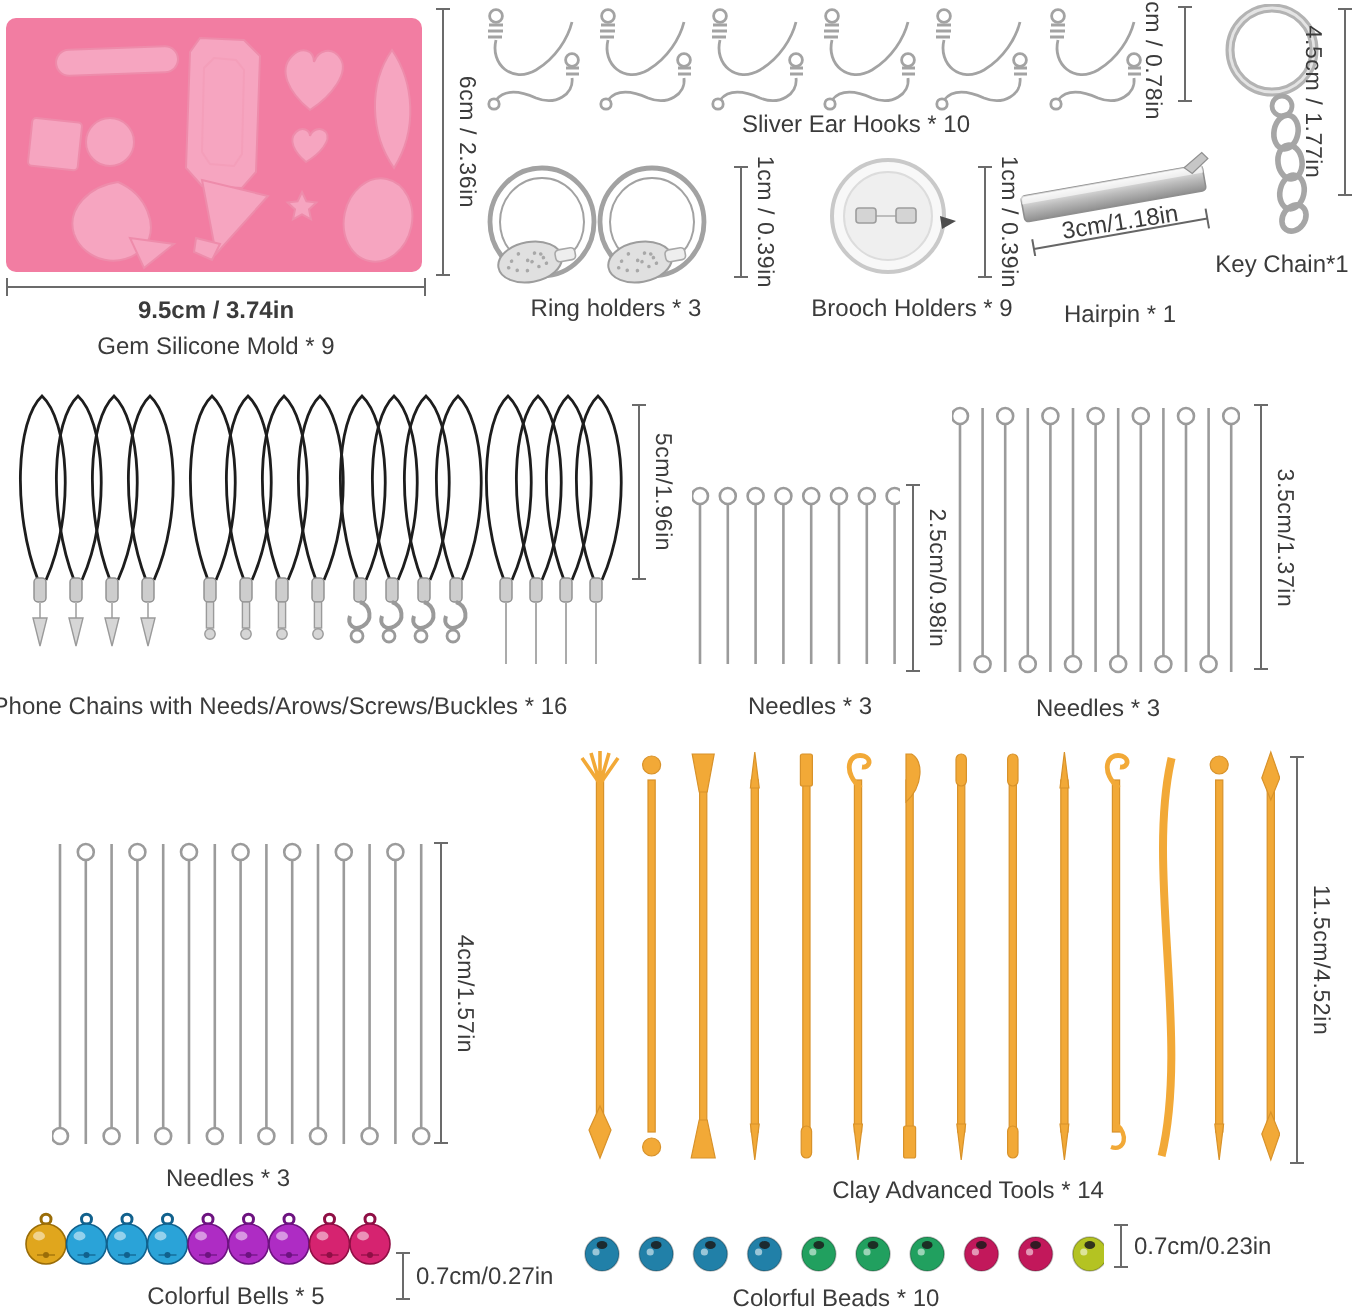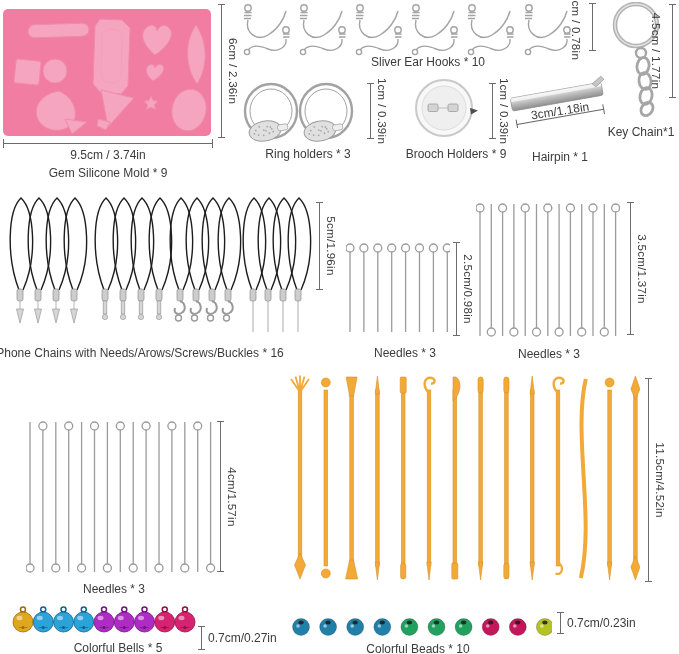--- a/index.html
+++ b/index.html
@@ -12,21 +12,21 @@
   .vm .cap.t{top:0}.vm .cap.b{bottom:0}
   .vm .txt{position:absolute;left:9px;top:50%;transform:translateY(-50%);writing-mode:vertical-rl;font-size:11.5px;color:#3b3b3b;letter-spacing:.3px;white-space:nowrap;}
   .vm .htxt{position:absolute;left:10px;top:50%;transform:translateY(-50%);font-size:12px;color:#3b3b3b;white-space:nowrap;}
   .vm.tl .bar{left:auto;right:3px;}
   .vm.tl .cap{left:auto;right:0;}
   .vm.tl .txt{left:auto;right:14px;}
   .hm{position:absolute;height:26px;}
   .hm .bar{position:absolute;left:0;right:0;top:4px;height:1px;background:#6b6b6b;}
   .hm .cap{position:absolute;top:0;width:1px;height:9px;background:#6b6b6b;}
   .hm .cap.l{left:0}.hm .cap.r{right:0}
-  .hm .txt{position:absolute;left:50%;top:9px;transform:translateX(-50%);font-size:12px;color:#3b3b3b;white-space:nowrap;}
+  .hm .txt{position:absolute;left:50%;top:9px;transform:translateX(-50%);font-size:12px;color:#3b3b3b;white-space:nowrap;font-weight:bold;}
   i{display:block;}
 </style>
 </head>
 <body>
 
 <div id="canvas">
 
   <svg class="g" style="left:3px;top:9px" width="208" height="127" viewBox="0 0 208 127">
     <rect x="0" y="0" width="208" height="127" rx="5" fill="#f27da2"></rect>
     <g id="moldCavities" fill="#f6a5c0" stroke="#ee8cab" stroke-width="1">
@@ -572,20 +572,21 @@
         <path d="M342.90000000000003,15 L347.40000000000003,2 L351.90000000000003,15 L347.40000000000003,26 Z"></path>
         <path d="M342.90000000000003,193 L347.40000000000003,182 L351.90000000000003,193 L347.40000000000003,206 Z"></path>
       </g>
     </svg>
   <div class="vm" style="left:645px;top:378px;height:204px">
     <i class="bar"></i>
       <i class="cap t"></i>
       <i class="cap b"></i>
     <span class="txt">11.5cm/4.52in</span>
   </div>
+  <div class="lbl" style="left:484px;top:588px">Clay Advanced Tools * 14</div>
 
   <svg id="bells" class="g" style="left:5px;top:605px" width="192" height="36" viewBox="0 0 192 36">
       <g>
         <circle cx="18" cy="4.6" r="2.5" fill="none" stroke="#9a6d08" stroke-width="1.5"></circle>
         <rect x="16" y="6.2" width="4" height="2.6" fill="#9a6d08" opacity="0.7"></rect>
         <circle cx="18" cy="17" r="10" fill="#e0a61d" stroke="#9a6d08" stroke-width="0.8"></circle>
         <ellipse cx="14.5" cy="13" rx="3" ry="2.2" fill="rgba(255,255,255,0.5)"></ellipse>
         <line x1="13.5" y1="22.5" x2="22.5" y2="22.5" stroke="#9a6d08" stroke-width="1" opacity="0.6"></line>
         <circle cx="18" cy="22.5" r="1.5" fill="#9a6d08"></circle>
       </g>

